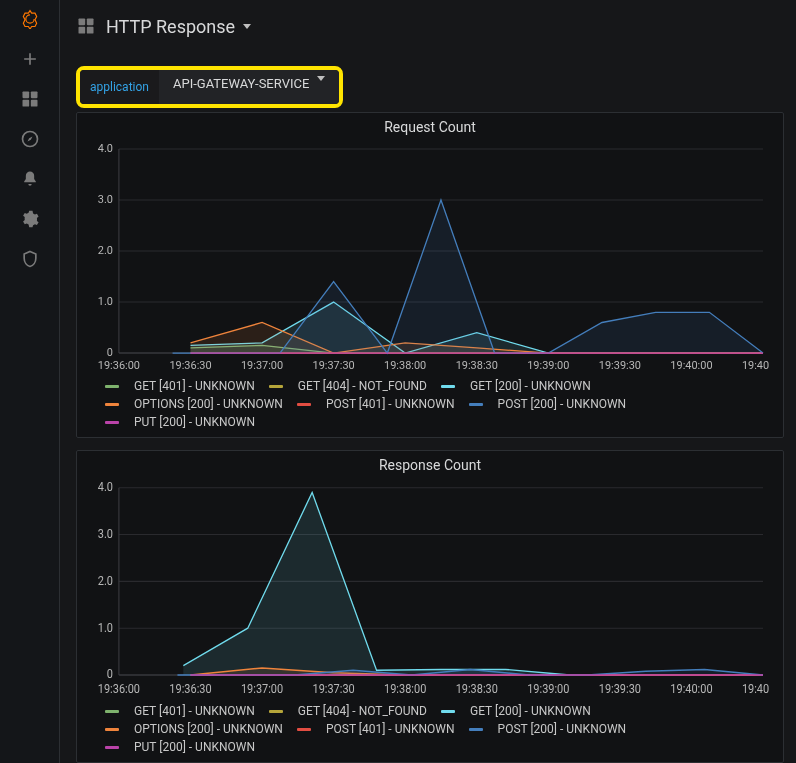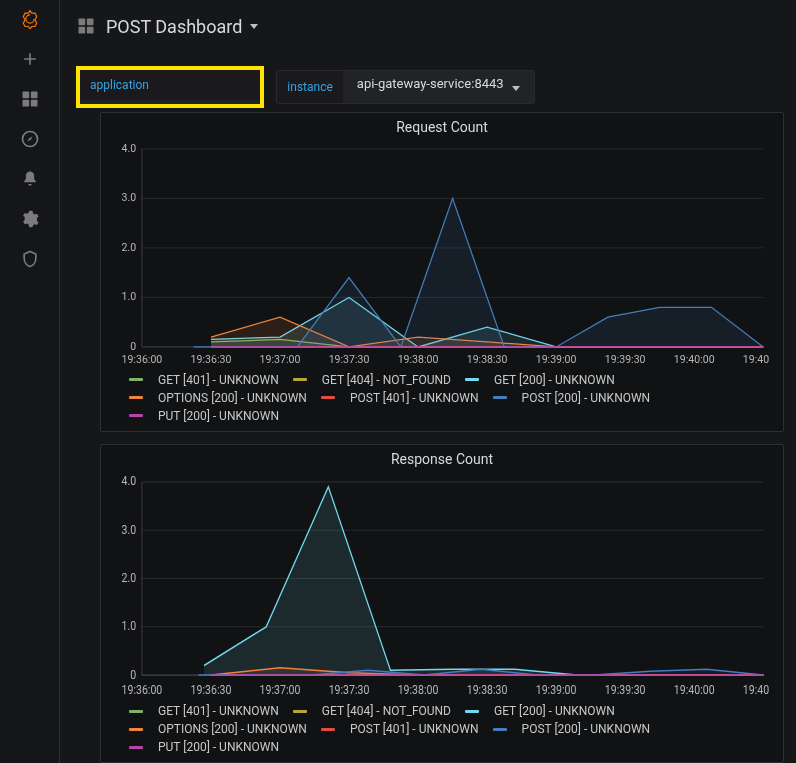--- a/index.html
+++ b/index.html
@@ -92,34 +92,33 @@
   .var-sel {
     display: flex;
     background: var(--panel);
     border: 1px solid #2a2a2c;
     border-radius: 2px;
     overflow: hidden;
     height: 34px;
   }
   .var-sel.highlight {
     border: 4px solid var(--highlight);
-    border-radius: 0;
+    border-radius: 8px;
     height: 42px;
-    flex-direction: column;
   }
   .var-label {
     background: #1a1a1c;
     color: var(--accent);
     font-size: 12px;
     padding: 8px 10px;
     display: flex; align-items: center;
   }
   .var-value {
-    padding: 20px 14px;
-    display: flex; align-items: flex-end;
+    padding: 6px 14px;
+    display: flex; align-items: flex-start;
     gap: 6px;
     cursor: pointer;
     font-size: 13px;
     background: #222326;
     color: #d8d9da;
   }
 
   
   .main {
     position: absolute;
@@ -130,21 +129,20 @@
     overflow: hidden;
   }
   .panel {
     background: var(--panel-outer);
     border: 1px solid var(--border);
     border-radius: 2px;
     padding: 0 0 6px 0;
     flex: 1 1 50%;
     display: flex;
     flex-direction: column;
-    margin-left: 24px;
   }
   .panel-title {
     text-align: center;
     font-size: 14px;
     padding: 6px 0 4px 0;
     color: #d8d9da;
   }
   .chart-wrap {
     flex: 1;
     padding: 4px 14px 0 14px;
@@ -222,37 +220,30 @@
 <div class="topbar">
   <span class="dash-icon">
     <svg viewBox="0 0 24 24" fill="currentColor">
         <rect x="3" y="3" width="8" height="8" rx="1"></rect>
         <rect x="13" y="3" width="8" height="8" rx="1"></rect>
         <rect x="3" y="13" width="8" height="8" rx="1"></rect>
         <rect x="13" y="13" width="8" height="8" rx="1"></rect>
       </svg>
   </span>
   <span class="title">
-    <span>POST Dashboard</span>
+    <span>HTTP Response</span>
     <span class="caret"></span>
   </span>
 </div>
 
 <div class="varbar">
     <div class="var-sel highlight">
       <span class="var-label">application</span>
       <span class="var-value">
         <span>API-GATEWAY-SERVICE</span>
-        <span class="caret"></span>
-      </span>
-    </div>
-    <div class="var-sel">
-      <span class="var-label">instance</span>
-      <span class="var-value">
-        <span>api-gateway-service:8443</span>
         <span class="caret"></span>
       </span>
     </div>
   </div>
 
 <div class="main">
     <div class="panel">
       <div class="panel-title">Request Count</div>
       <div class="chart-wrap"><svg class="chart" viewBox="0 0 680 230" preserveAspectRatio="none">
           <g class="grid">

